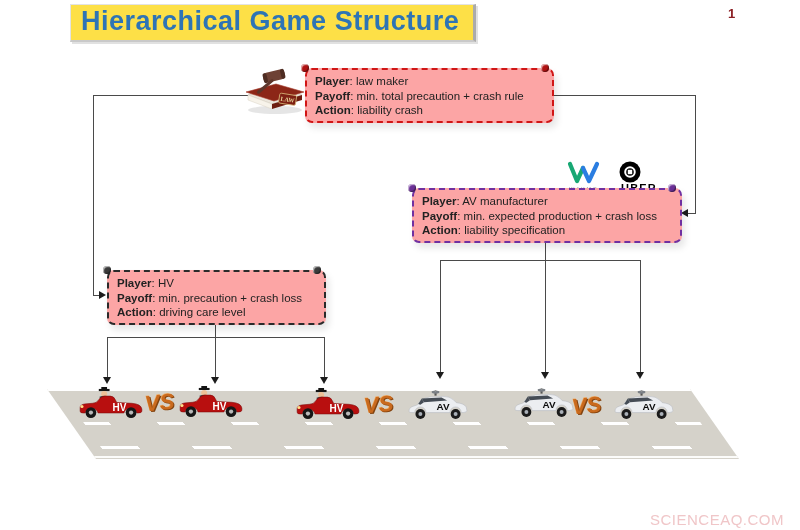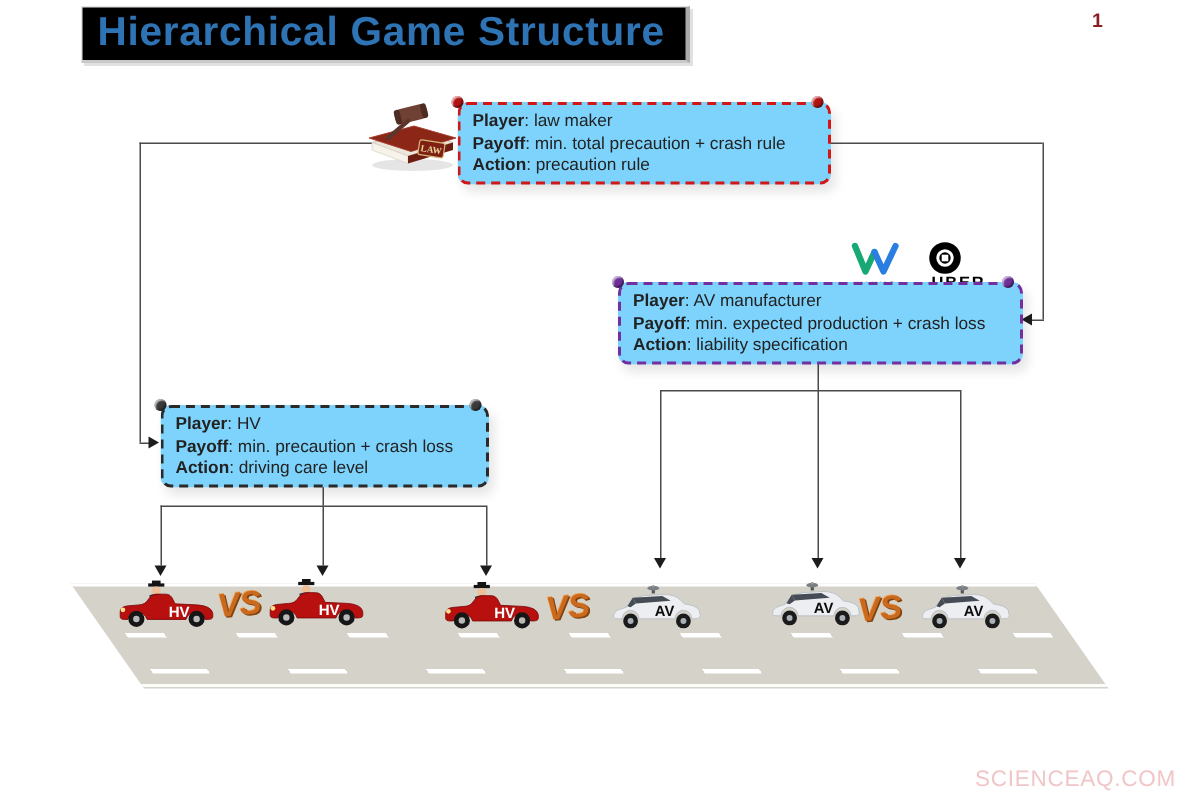--- a/index.html
+++ b/index.html
@@ -1,27 +1,27 @@
 <!DOCTYPE html>
 <html><head>
 <meta charset="utf-8">
 <style>
   html,body{margin:0;padding:0;background:#fff;}
   #slide{position:relative;width:800px;height:530px;background:#ffffff;overflow:hidden;
          font-family:"Liberation Sans",sans-serif;color:#222;}
 
   
-  .title-box{position:absolute;left:54px;top:4px;padding:1px 14px 3px 10px;background:#000000;
+  .title-box{position:absolute;left:70px;top:4px;padding:1px 14px 3px 10px;background:#fde047;
              border:1px solid #e3e3e3;border-right:3px solid #ababab;border-bottom:2px solid #c9c9c9;
              box-shadow:2px 2px 0 rgba(170,170,170,.35);}
   .title-box span{font-size:27px;font-weight:bold;color:#2e74b5;letter-spacing:.5px;}
   .page-num{position:absolute;left:728px;top:6px;font-size:13px;font-weight:bold;color:#8b1f24;}
 
   
-  .pbox{position:absolute;background:#7dd3fc;border-radius:7px;padding:4px 8px 3px 8px;
+  .pbox{position:absolute;background:#fca5a5;border-radius:7px;padding:4px 8px 3px 8px;
         font-size:11.5px;line-height:14.6px;box-shadow:3px 5px 7px rgba(0,0,0,.10);}
   .pbox b{font-weight:bold;}
   .box-red{border:2px dashed #d01616;}
   .box-purple{border:2px dashed #7030a0;}
   .box-black{border:2px dashed #2a2a2a;}
   .pin{position:absolute;width:8px;height:8px;border-radius:50%;
        box-shadow:inset -1px -1px 1px rgba(0,0,0,.45), inset 1px 1px 1px rgba(255,255,255,.7);}
   .pin-red{background:#b01212;}
   .pin-purple{background:#6b2f96;}
   .pin-black{background:#3a3a3a;}
@@ -85,21 +85,21 @@
   <div class="vline" style="left:440px;top:260px;height:112px;"></div>
   <div class="vline" style="left:545px;top:260px;height:112px;"></div>
   <div class="vline" style="left:640px;top:260px;height:112px;"></div>
   <div class="arr arr-down" style="left:436px;top:372px;"></div>
   <div class="arr arr-down" style="left:541px;top:372px;"></div>
   <div class="arr arr-down" style="left:636px;top:372px;"></div>
 
   <div class="pbox box-red" style="left:305px;top:68px;width:229px;">
     <div><b>Player</b><span>: </span><span>law maker</span></div>
     <div><b>Payoff</b><span>: </span><span>min. total precaution + crash rule</span></div>
-    <div><b>Action</b><span>: </span><span>precaution rule</span></div>
+    <div><b>Action</b><span>: </span><span>liability crash</span></div>
   </div>
   <span class="pin pin-red" style="left:301px;top:64px;"></span>
   <span class="pin pin-red" style="left:541px;top:64px;"></span>
 
   <svg style="position:absolute;left:244px;top:64px;" width="64" height="54" viewBox="0 0 64 54">
     <ellipse cx="31" cy="46" rx="27" ry="4" fill="rgba(0,0,0,0.10)"></ellipse>
     <polygon points="4,31 34,23 58,31 28,40" fill="#ece7dd" stroke="#c9c2b4" stroke-width="0.6"></polygon>
     <polygon points="4,31 28,40 28,45 4,36" fill="#f7f3ea" stroke="#d8d2c4" stroke-width="0.5"></polygon>
     <polygon points="28,40 58,31 58,36 28,45" fill="#6e1d10"></polygon>
     <polygon points="2,28 32,20 60,28 30,37" fill="#8c2617" stroke="#a5392a" stroke-width="0.6"></polygon>

